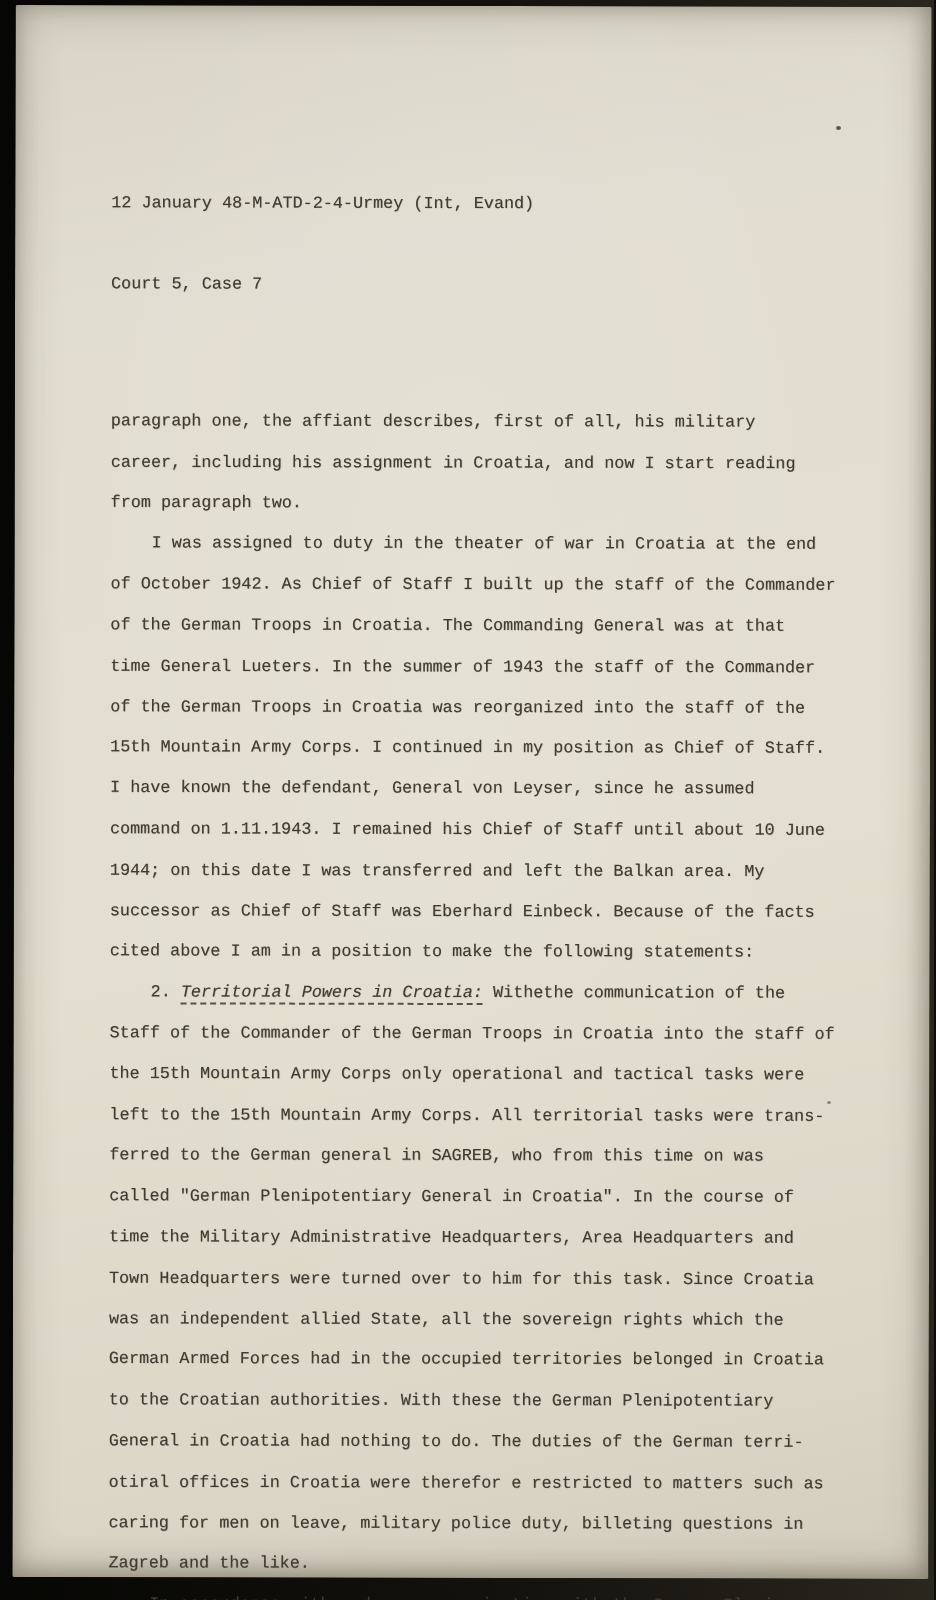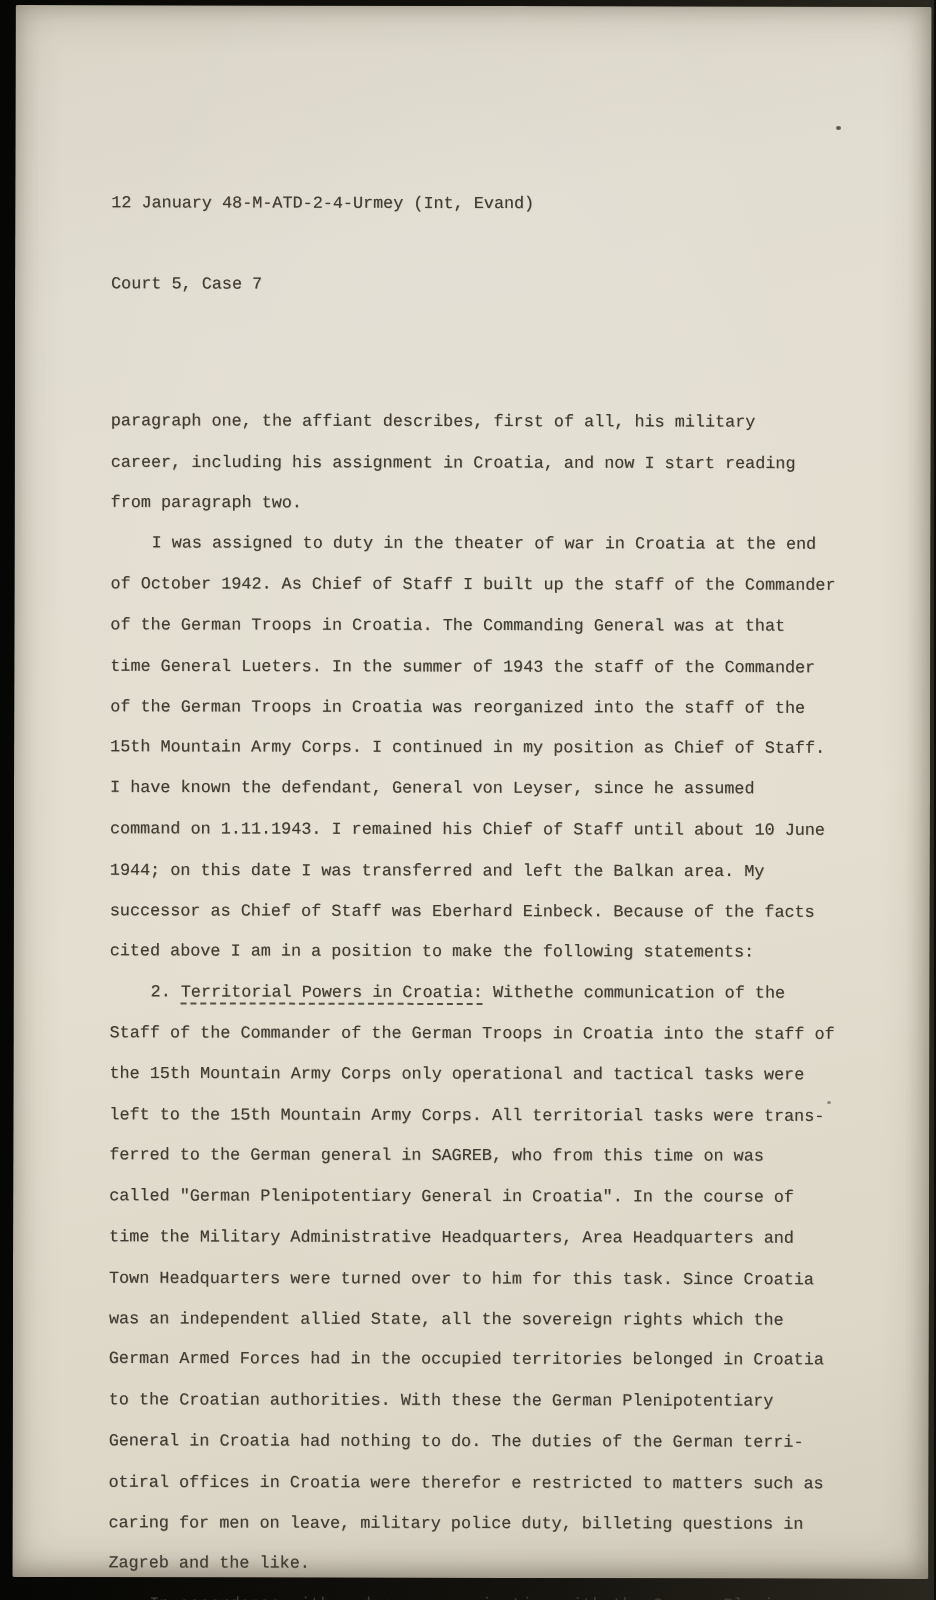--- a/index.html
+++ b/index.html
@@ -53,20 +53,21 @@
     white-space: pre;
     height: 40.8px;
     line-height: 40.8px;
   }
   .line:nth-child(5n+2) { transform: translateY(0.5px); }
   .line:nth-child(7n+3) { transform: translateY(-0.4px); }
   .indent { text-indent: 41px; }
   .u-dash {
     border-bottom: 2px dashed rgba(62,56,47,0.85);
     padding-bottom: 1px;
+    font-style: italic;
   }
   .speck {
     position: absolute;
     background: #4a4336;
     border-radius: 50%;
   }
   #speck-1 { left: 836px; top: 126px; width: 5px; height: 4px; opacity: 0.85; }
   #speck-2 { left: 827px; top: 1101px; width: 4px; height: 3px; opacity: 0.55; }
 </style>
 </head>

